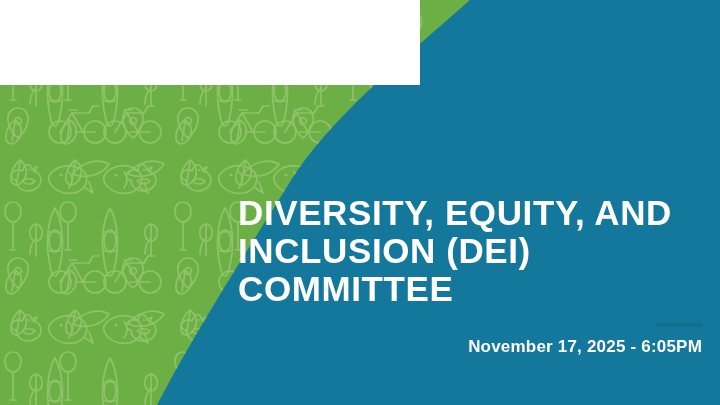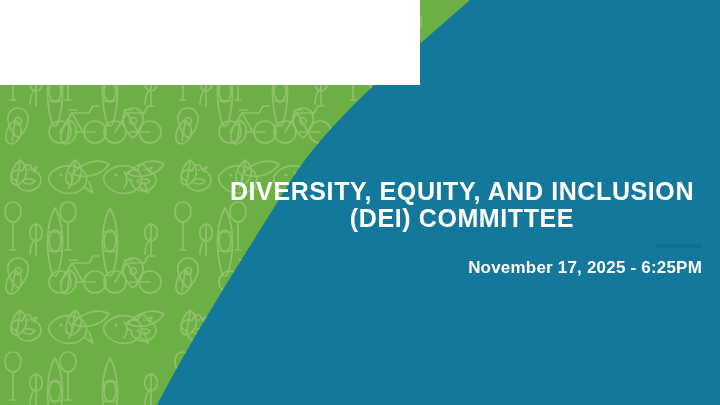--- a/index.html
+++ b/index.html
@@ -54,29 +54,29 @@
   #content {
     position: absolute;
     right: 18px;
     top: 178px;
     width: 480px;
     text-align: right;
     z-index: 7;
   }
 
   #event-title {
-    margin: 0;
+    margin: 16px;
     color: #ffffff;
     font-family: "Liberation Sans", sans-serif;
     font-weight: bold;
-    font-size: 25px;
+    font-size: 35px;
     line-height: 1.08;
     letter-spacing: 0.6px;
     text-transform: uppercase;
-    text-align: center;
+    text-align: left;
   }
 
   #title-divider {
     display: block;
     margin: 12px 0 0 auto;
     width: 46px;
     height: 4px;
     background: #12708E;
     border: 0;
   }
@@ -186,16 +186,16 @@
       <rect x="-10" y="70" width="740" height="425" fill="url(#outdoorPattern)" transform="translate(-55,0)"></rect>
     </g>
   </svg>
 
   <div id="header-band"></div>
 
 
   <div id="content">
     <h1 id="event-title">DIVERSITY, EQUITY, AND INCLUSION (DEI) COMMITTEE</h1>
     <hr id="title-divider">
-    <p id="event-datetime">November 17, 2025 - 6:25PM</p>
+    <p id="event-datetime">November 17, 2025 - 6:05PM</p>
   </div>
 
 </div>
 
 </body></html>

